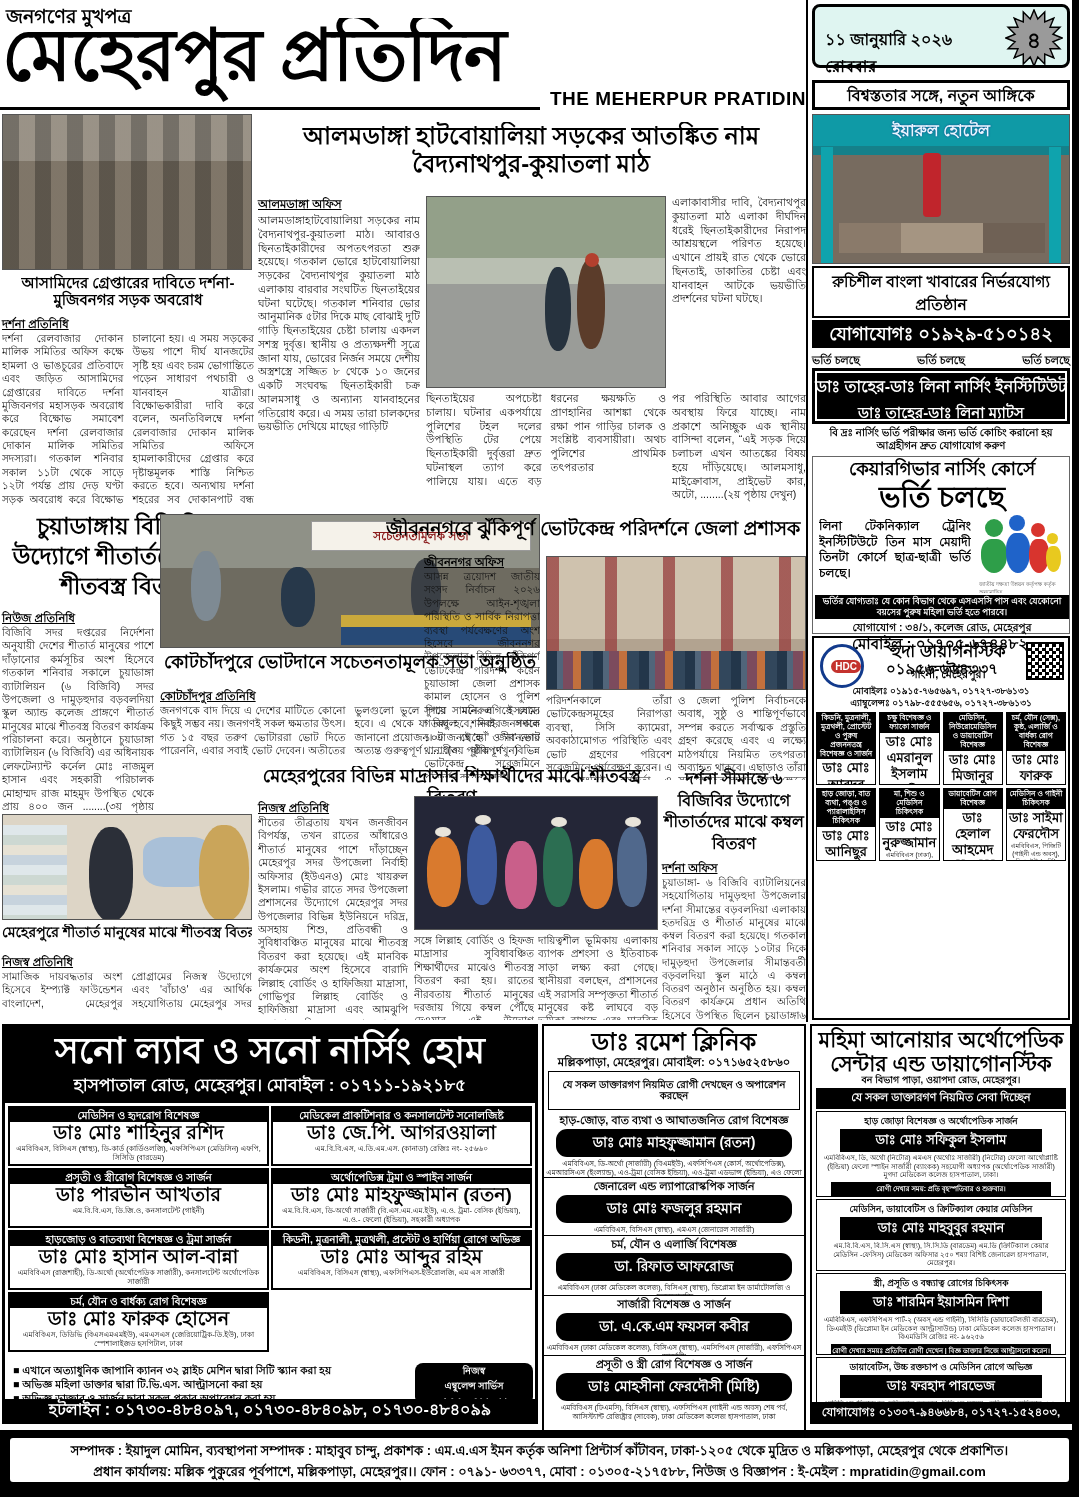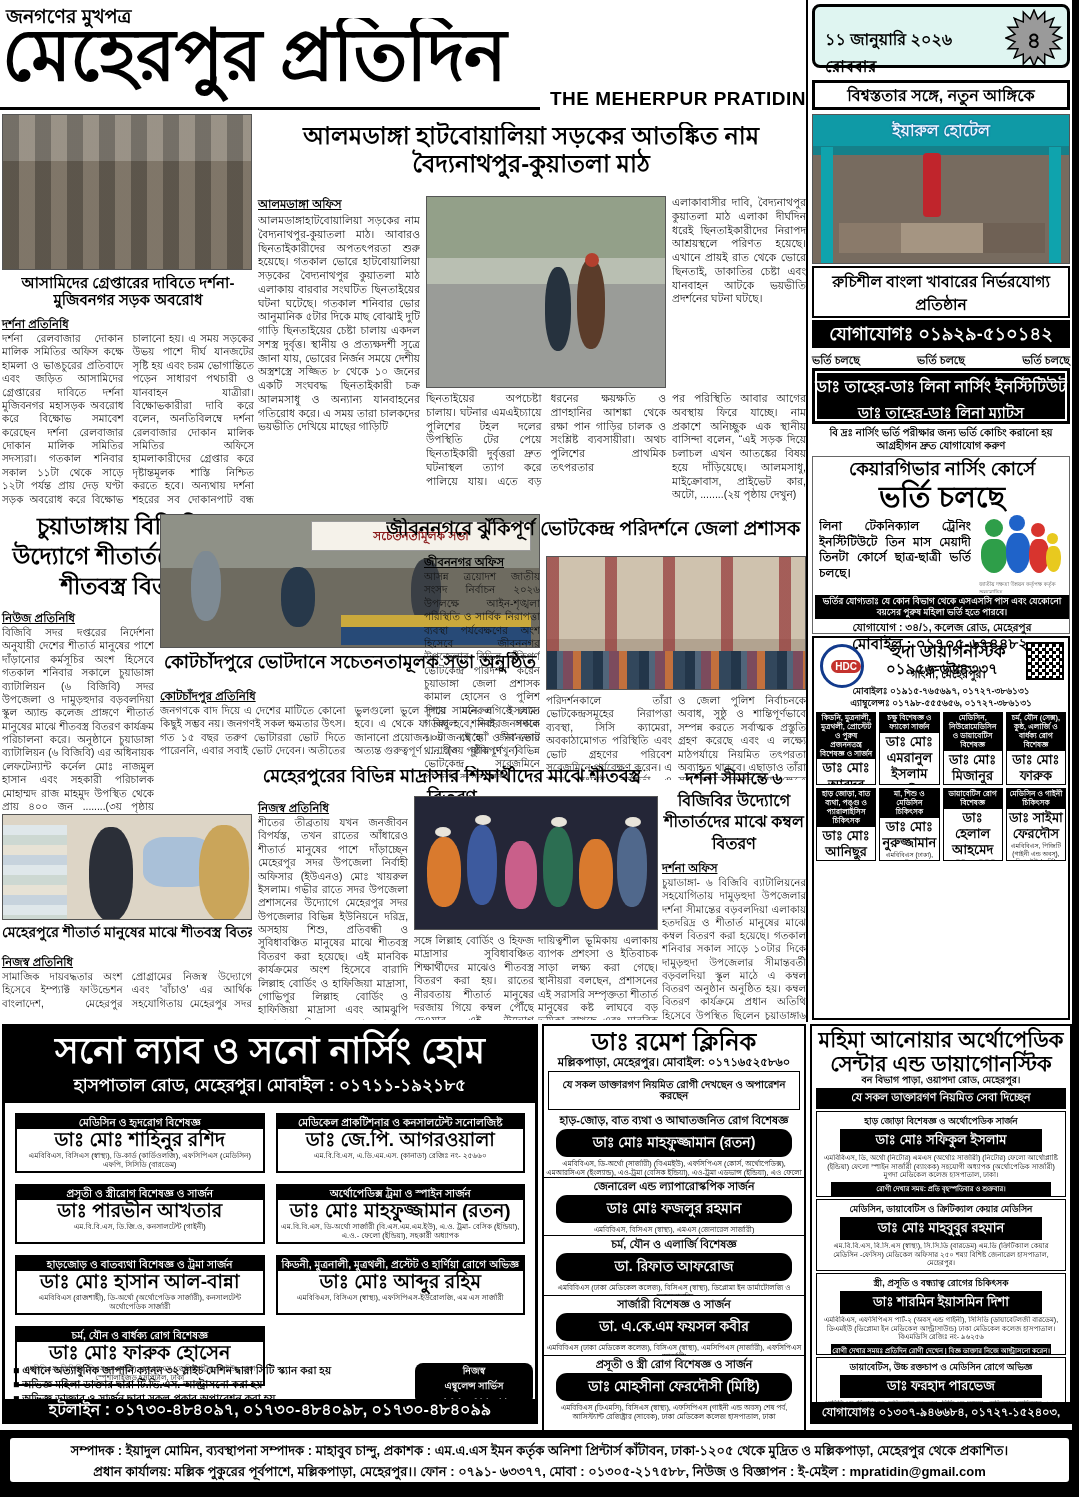--- a/index.html
+++ b/index.html
@@ -22,21 +22,21 @@
 .hdc-grid{display:grid;grid-template-columns:1fr 1fr 1fr 1fr;gap:3px;padding:2px}
 .hdc-cell{border:1.5px solid #000;overflow:hidden;text-align:center}
 .hdc-spec{background:#000;color:#fff;font-size:7.4px;font-weight:bold;line-height:1.2;padding:1px 2px}
 .hdc-name{font-size:13px;font-weight:bold;line-height:1.25;padding-top:1px}
 .hdc-deg{font-size:6.3px;line-height:1.25;padding:0 2px}
 .hdc-line{background:#000;color:#fff;font-size:6.2px;font-weight:bold;margin:1px 6px;padding:1px}
 .hdc-line:empty{display:none}
 .hdc-hosp{font-size:7px;font-weight:bold;line-height:1.2}
 .hdc-hours{font-size:5.6px;color:#222;line-height:1.2}
 
-.sono-grid{display:grid;grid-template-columns:1fr 1fr;gap:11px;padding:10px}
+.sono-grid{display:grid;grid-template-columns:1fr 1fr;gap:2px;padding:3px}
 .sono-cell{border:2px solid #000;text-align:center;overflow:hidden;height:60px}
 .sono-spec{background:#000;color:#fff;font-size:10.5px;font-weight:bold;padding:1px 2px;line-height:1.15;white-space:nowrap;overflow:hidden}
 .sono-name{font-size:19px;font-weight:bold;line-height:1.15}
 .sono-deg{font-size:7.4px;line-height:1.25;padding:0 3px}
 .rm-doc{text-align:center;overflow:hidden;border-bottom:1.5px solid #000;padding:2px 2px 1px}
 .rm-spec{font-size:11px;font-weight:bold;line-height:1.2}
 .rm-name{background:#000;color:#fff;border-radius:11px;font-size:14px;font-weight:bold;width:92%;margin:2px auto;padding:2px 0}
 .rm-deg{font-size:7.2px;line-height:1.25}
 .mh-doc{border:1.5px solid #000;margin:2px 4px;text-align:center;overflow:hidden;padding:4px}
 .mh-spec{font-size:9px;font-weight:bold;line-height:1.2}
@@ -196,21 +196,21 @@
   <div class="abs photo" style="left:2px;top:114px;width:250px;height:156px;background:repeating-linear-gradient(90deg,rgba(45,40,33,.55) 0 16px,rgba(105,95,82,.5) 16px 32px),linear-gradient(180deg,#cbc6bc 0 30%,#968d7f 30% 100%)"></div>
   <div class="abs hl clip" style="left:256px;top:122px;width:550px;height:72px;font-size:24px">আলমডাঙ্গা হাটবোয়ালিয়া সড়কের আতঙ্কিত নাম বৈদ্যনাথপুর-কুয়াতলা মাঠ</div>
   <div class="abs byline" style="left:258px;top:196px">আলমডাঙ্গা অফিস</div>
   <div class="abs txt clip" style="left:258px;top:214px;width:162px;height:306px">আলমডাঙ্গাহাটবোয়ালিয়া সড়কের নাম বৈদ্যনাথপুর-কুয়াতলা মাঠ। আবারও ছিনতাইকারীদের অপতৎপরতা শুরু হয়েছে। গতকাল ভোরে হাটবোয়ালিয়া সড়কের বৈদ্যনাথপুর কুয়াতলা মাঠ এলাকায় বারবার সংঘটিত ছিনতাইয়ের ঘটনা ঘটেছে। গতকাল শনিবার ভোর আনুমানিক ৫টার দিকে মাছ বোঝাই দুটি গাড়ি ছিনতাইয়ের চেষ্টা চালায় একদল সশস্ত্র দুর্বৃত্ত। স্থানীয় ও প্রত্যক্ষদর্শী সূত্রে জানা যায়, ভোরের নির্জন সময়ে দেশীয় অস্ত্রশস্ত্রে সজ্জিত ৮ থেকে ১০ জনের একটি সংঘবদ্ধ ছিনতাইকারী চক্র আলমসাধু ও অন্যান্য যানবাহনের গতিরোধ করে। এ সময় তারা চালকদের ভয়ভীতি দেখিয়ে মাছের গাড়িটি</div>
   <div class="abs photo" style="left:426px;top:196px;width:240px;height:192px;background:linear-gradient(180deg,#93a089 0 32%,#b9bfb2 32% 46%,#9a9c98 46% 100%)">
     <span class="figure" style="left:118px;top:70px;width:26px;height:84px;background:#26323e"></span>
     <span class="figure" style="left:150px;top:62px;width:28px;height:90px;background:#5b3c2a"></span>
     <span class="figure" style="left:158px;top:56px;width:14px;height:14px;background:#b3402e;border-radius:50%"></span>
   </div>
   <div class="abs txt clip" style="left:672px;top:196px;width:134px;height:194px">এলাকাবাসীর দাবি, বৈদ্যনাথপুর কুয়াতলা মাঠ এলাকা দীর্ঘদিন ধরেই ছিনতাইকারীদের নিরাপদ আশ্রয়স্থলে পরিণত হয়েছে। এখানে প্রায়ই রাত থেকে ভোরে ছিনতাই, ডাকাতির চেষ্টা এবং যানবাহন আটকে ভয়ভীতি প্রদর্শনের ঘটনা ঘটছে।</div>
-  <div class="abs txt cols2 clip" style="left:426px;top:392px;width:240px;height:128px">ছিনতাইয়ের অপচেষ্টা চালায়। ঘটনার এমএইচ্যায়ে পুলিশের টহল দলের উপস্থিতি টের পেয়ে ছিনতাইকারী দুর্বৃত্তরা দ্রুত ঘটনাস্থল ত্যাগ করে পালিয়ে যায়। এতে বড় ধরনের ক্ষয়ক্ষতি ও প্রাণহানির আশঙ্কা থেকে রক্ষা পান গাড়ির চালক ও সংশ্লিষ্ট ব্যবসায়ীরা। অথচ পুলিশের প্রাথমিক তৎপরতার</div>
+  <div class="abs txt cols2 clip" style="left:426px;top:392px;width:240px;height:128px">ছিনতাইয়ের অপচেষ্টা চালায়। ঘটনার একপর্যায়ে পুলিশের টহল দলের উপস্থিতি টের পেয়ে ছিনতাইকারী দুর্বৃত্তরা দ্রুত ঘটনাস্থল ত্যাগ করে পালিয়ে যায়। এতে বড় ধরনের ক্ষয়ক্ষতি ও প্রাণহানির আশঙ্কা থেকে রক্ষা পান গাড়ির চালক ও সংশ্লিষ্ট ব্যবসায়ীরা। অথচ পুলিশের প্রাথমিক তৎপরতার</div>
   <div class="abs txt clip" style="left:672px;top:392px;width:134px;height:128px">পর পরিস্থিতি আবার আগের অবস্থায় ফিরে যাচ্ছে। নাম প্রকাশে অনিচ্ছুক এক স্থানীয় বাসিন্দা বলেন, “এই সড়ক দিয়ে চলাচল এখন আতঙ্কের বিষয় হয়ে দাঁড়িয়েছে। আলমসাধু, মাইক্রোবাস, প্রাইভেট কার, অটো, ........(২য় পৃষ্ঠায় দেখুন)</div>
 
   <div class="abs hl clip" style="left:2px;top:274px;width:252px;height:40px;font-size:15px">আসামিদের গ্রেপ্তারের দাবিতে দর্শনা-মুজিবনগর সড়ক অবরোধ</div>
   <div class="abs byline" style="left:2px;top:316px">দর্শনা প্রতিনিধি</div>
   <div class="abs txt cols2 clip" style="left:2px;top:332px;width:252px;height:178px;font-size:10.3px">দর্শনা রেলবাজার দোকান মালিক সমিতির অফিস কক্ষে হামলা ও ভাঙচুরের প্রতিবাদে এবং জড়িত আসামিদের গ্রেপ্তারের দাবিতে দর্শনা মুজিবনগর মহাসড়ক অবরোধ করে বিক্ষোভ সমাবেশ করেছেন দর্শনা রেলবাজার দোকান মালিক সমিতির সদস্যরা। গতকাল শনিবার সকাল ১১টা থেকে সাড়ে ১২টা পর্যন্ত প্রায় দেড় ঘণ্টা সড়ক অবরোধ করে বিক্ষোভ চালানো হয়। এ সময় সড়কের উভয় পাশে দীর্ঘ যানজটের সৃষ্টি হয় এবং চরম ভোগান্তিতে পড়েন সাধারণ পথচারী ও যানবাহন যাত্রীরা। বিক্ষোভকারীরা দাবি করে বলেন, অনতিবিলম্বে দর্শনা রেলবাজার দোকান মালিক সমিতির অফিসে হামলাকারীদের গ্রেপ্তার করে দৃষ্টান্তমূলক শাস্তি নিশ্চিত করতে হবে। অন্যথায় দর্শনা শহরের সব দোকানপাট বন্ধ করে দেওয়ার ঘোষণা দেন তারা। পরিস্থিতি নিয়ন্ত্রণে সেনাবাহিনীর একজন ক্যাপ্টেন ও দর্শনা থানার অফিসার ইনচার্জ মেহেদী হাসান ঘটনাস্থলে উপস্থিত হয়ে বাজার কমিটির নেতৃবৃন্দের সঙ্গে আলোচনা করেন। পরে আসামিদের দ্রুত গ্রেপ্তারের আশ্বাস দিলে অবরোধ প্রত্যাহার করা হয়। ........(২য় পৃষ্ঠায় দেখুন)</div>
 
   <div class="abs hl clip" style="left:2px;top:512px;width:252px;height:96px;font-size:23px;line-height:1.3">চুয়াডাঙ্গায় বিজিবি'র উদ্যোগে শীতার্তদের মাঝে শীতবস্ত্র বিতরণ</div>
   <div class="abs byline" style="left:2px;top:610px">নিউজ প্রতিনিধি</div>
   <div class="abs txt clip" style="left:2px;top:626px;width:152px;height:194px;font-size:10.3px">বিজিবি সদর দপ্তরের নির্দেশনা অনুযায়ী দেশের শীতার্ত মানুষের পাশে দাঁড়ানোর কর্মসূচির অংশ হিসেবে গতকাল শনিবার সকালে চুয়াডাঙ্গা ব্যাটালিয়ন (৬ বিজিবি) সদর উপজেলা ও দামুড়হুদার বড়বলদিয়া স্কুল অ্যান্ড কলেজ প্রাঙ্গণে শীতার্ত মানুষের মাঝে শীতবস্ত্র বিতরণ কার্যক্রম পরিচালনা করে। অনুষ্ঠানে চুয়াডাঙ্গা ব্যাটালিয়ন (৬ বিজিবি) এর অধিনায়ক লেফটেন্যান্ট কর্নেল মোঃ নাজমুল হাসান এবং সহকারী পরিচালক মোহাম্মদ রাজ মাহমুদ উপস্থিত থেকে প্রায় ৪০০ জন ........(৩য় পৃষ্ঠায় দেখুন)</div>
 

